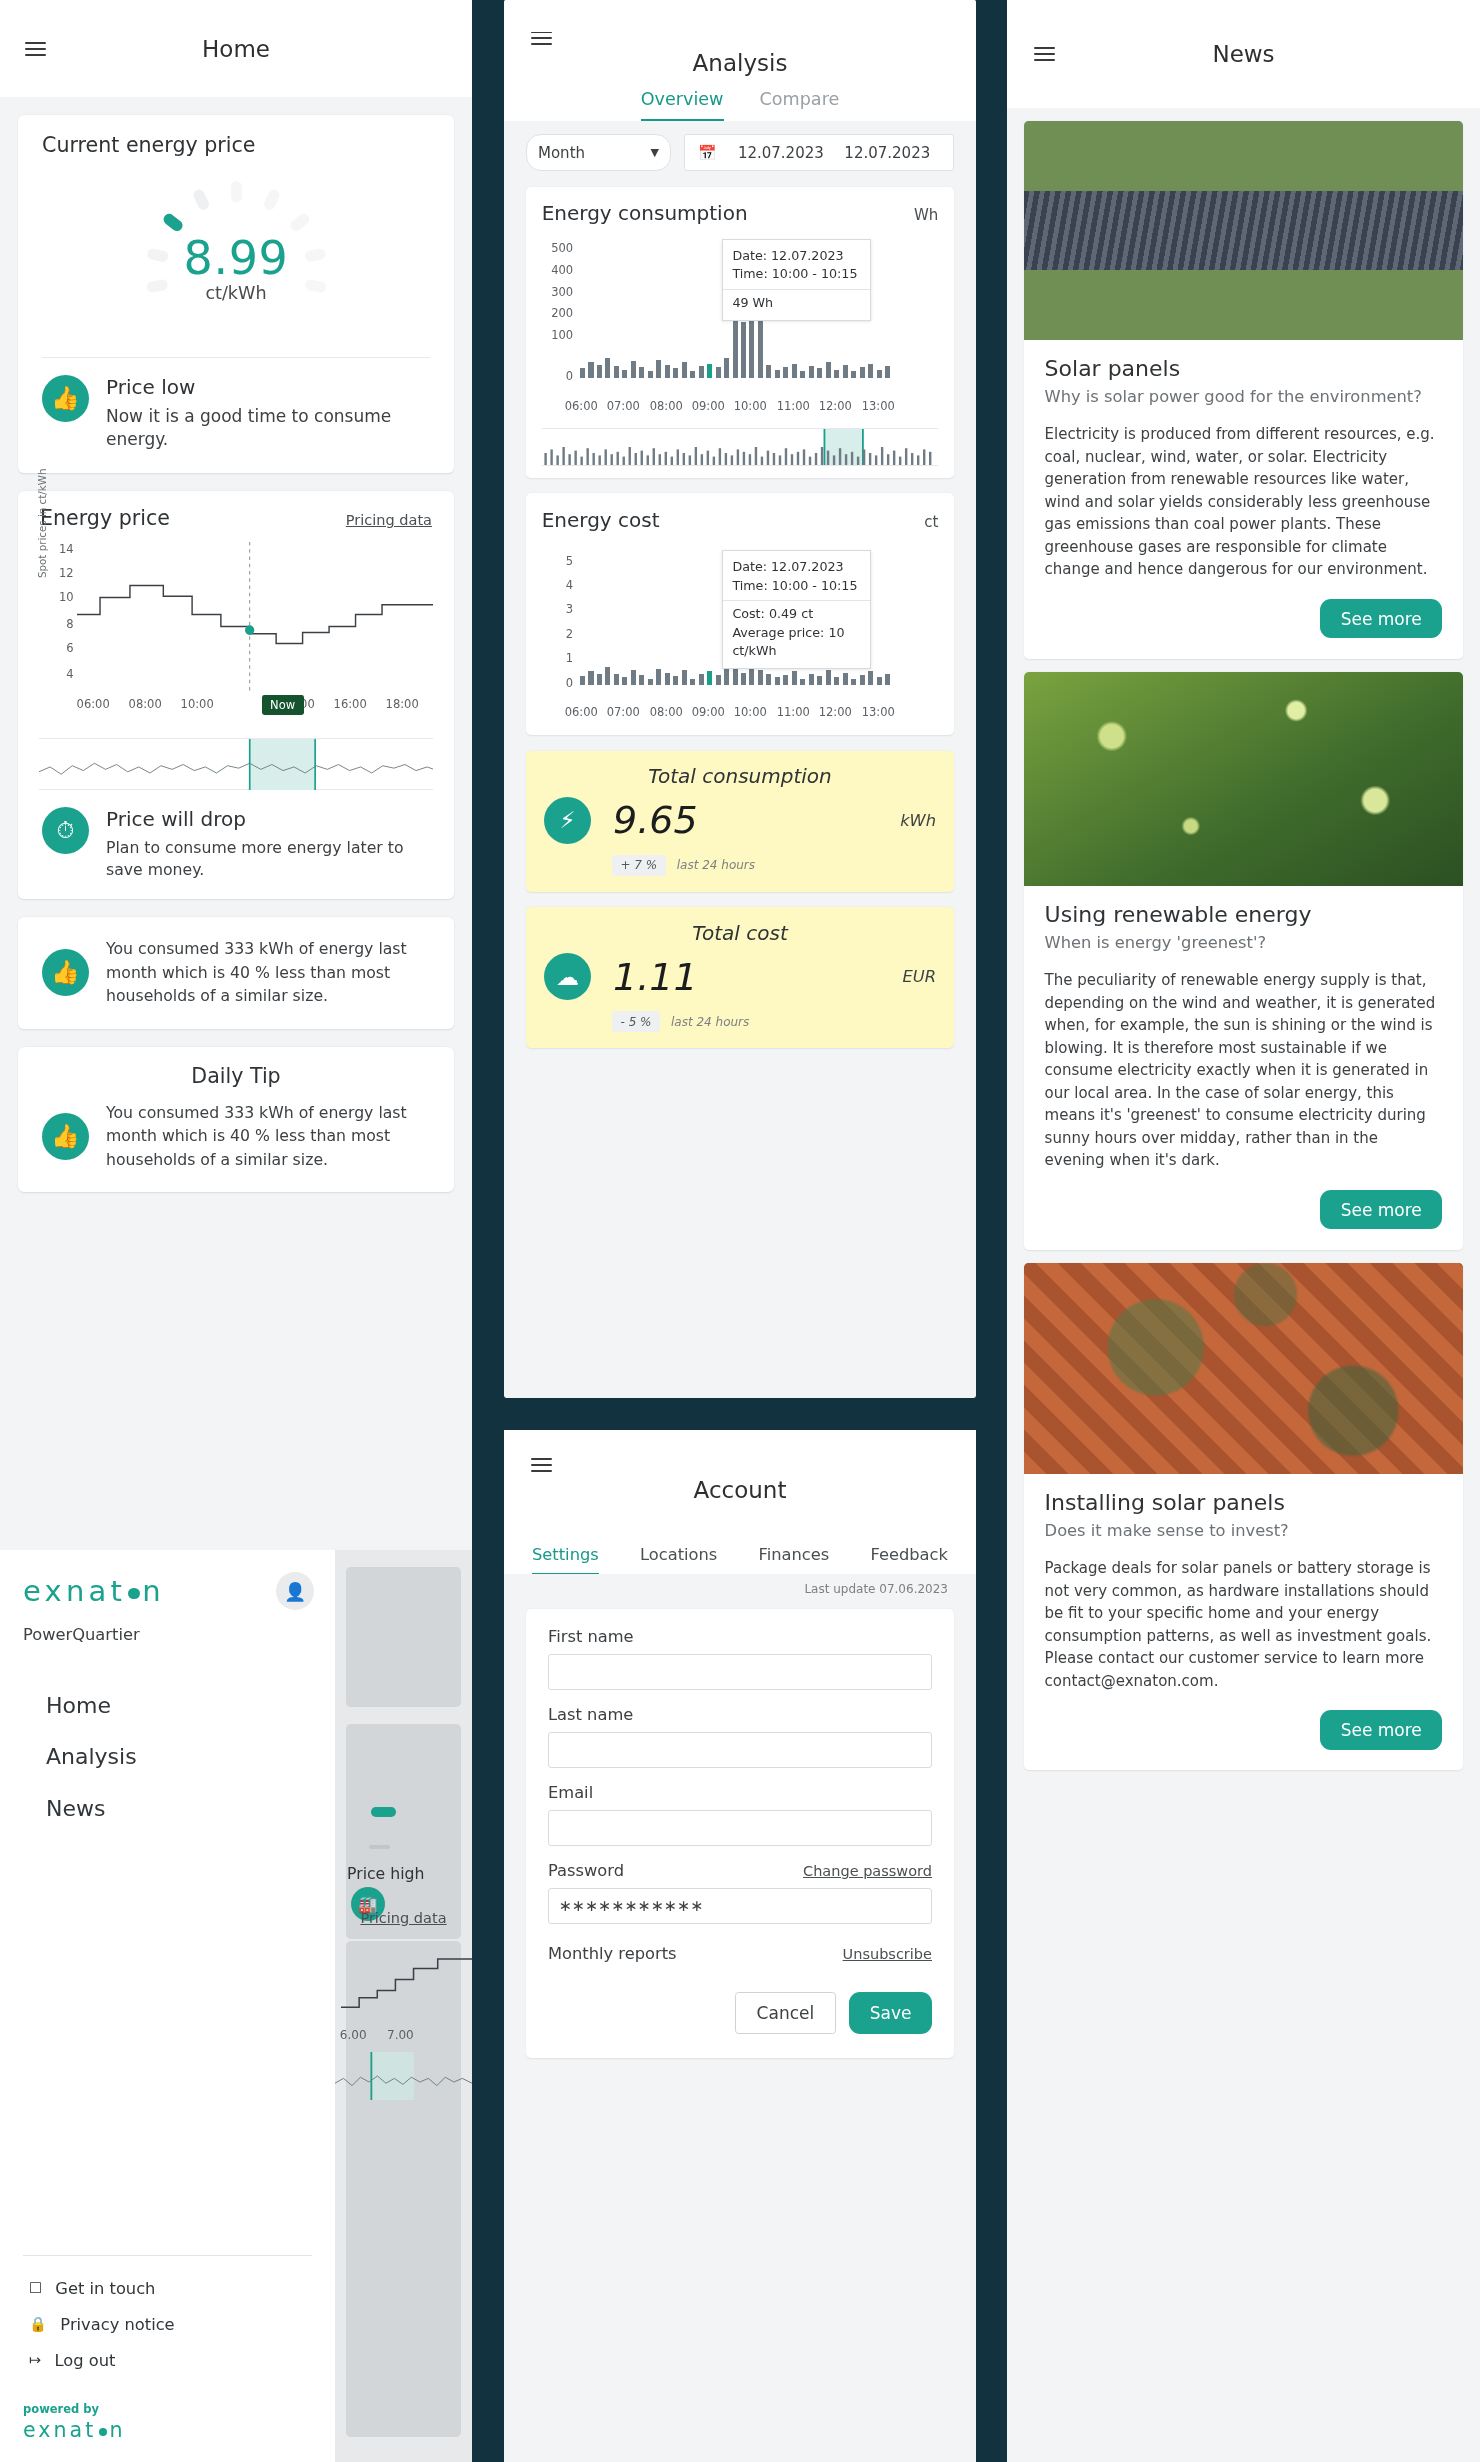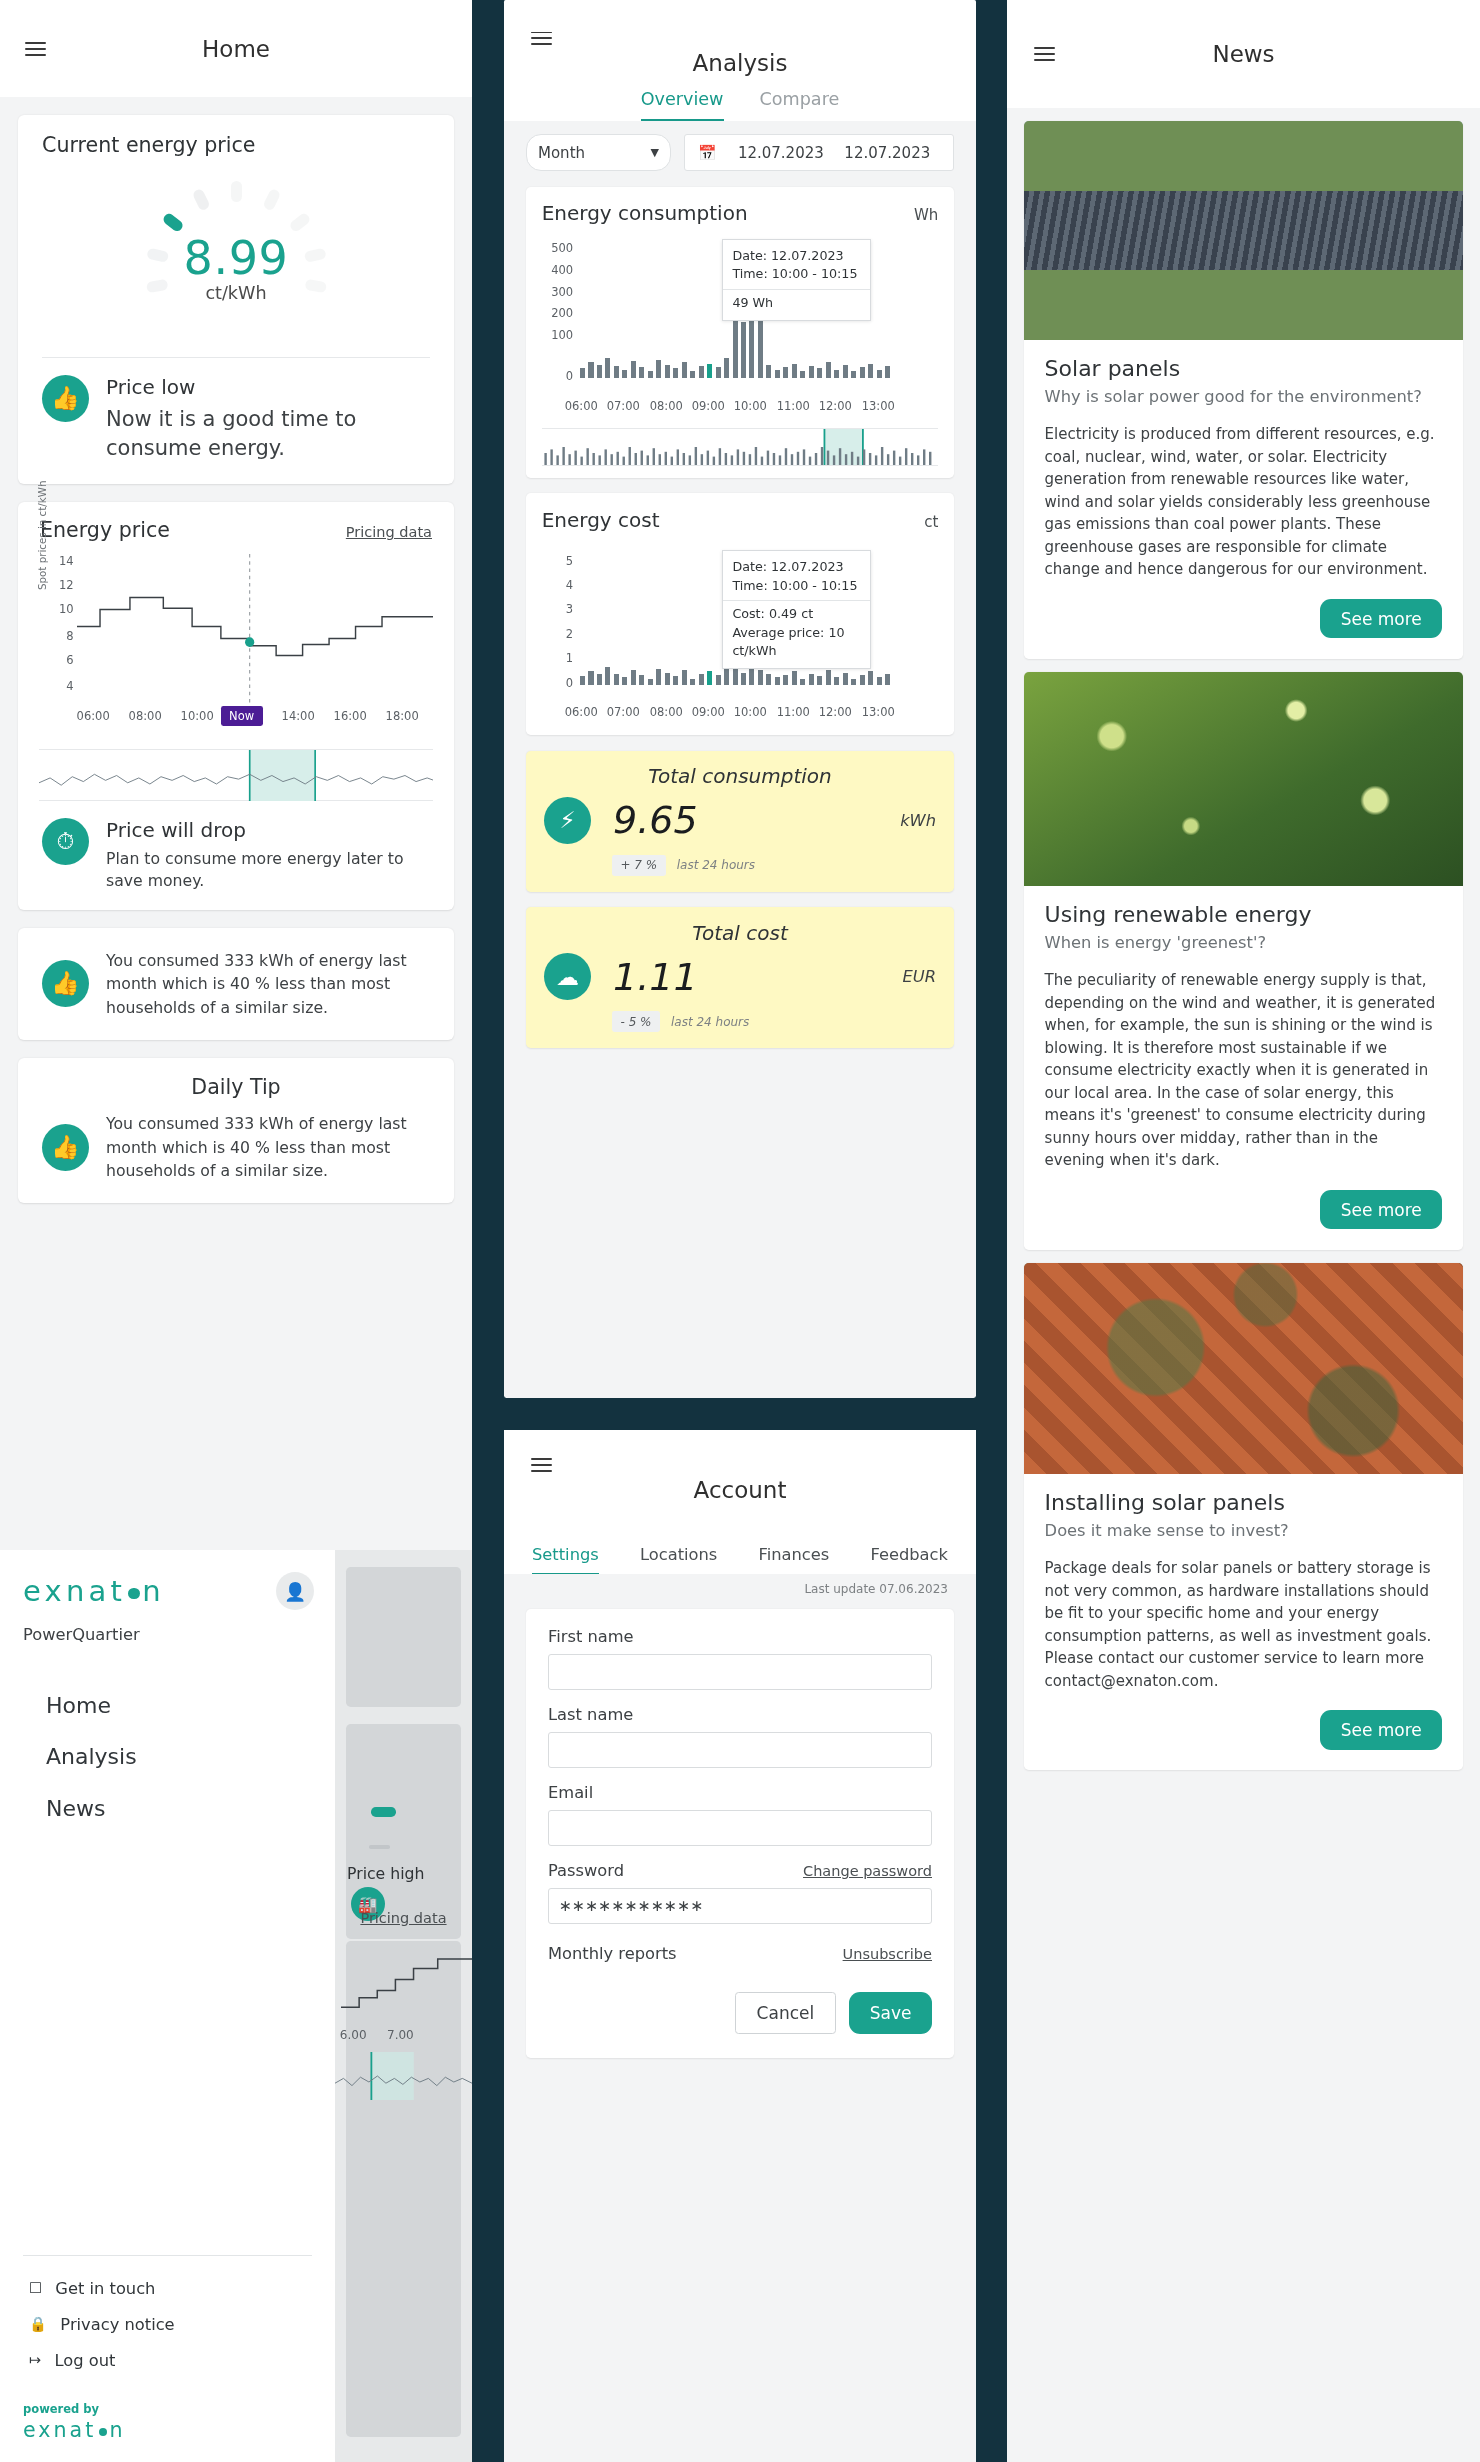--- a/index.html
+++ b/index.html
@@ -61,22 +61,22 @@
   .ep-chart { position:relative; height:182px; margin:12px 20.6px 0 20.6px; }
   .ylab { position:absolute; left:-2.4px; top:36px; transform:rotate(-90deg);
     transform-origin:left top; font-size:10.3px; color:#6d7276; white-space:nowrap;}
   .axis-y { position:absolute; left:17px; top:0; width:18px; height:151px;
     font-size:11.5px; color:#5c6166; }
   .axis-y span { position:absolute; right:0; }
   .plot { position:absolute; left:38px; right:0; top:0; height:151px; }
   .axis-x { position:absolute; left:38px; right:0; top:155px; height:18px;
     font-size:11.5px; color:#5c6166; }
   .axis-x span { position:absolute; }
-  .nowbtn { position:absolute; background:#4c1d95; color:#fff; font-size:11.5px;
-    padding:3px 8.5px; border-radius:2.4px; }
+  .nowbtn { position:absolute; background:#14532d; color:#fff; font-size:11.5px;
+    padding:3px 8.5px; border-radius:2.4px;margin-left:41px; }
 
   .minimap { height:52px; margin:13.3px 20.6px 0 20.6px; position:relative;
     border-top:0.6px solid #e6e8ea; border-bottom:0.6px solid #e6e8ea;}
 
   
   #analysis { left:504px; top:0; width:472px; height:1398px; background:#f3f4f5; border-radius:2.4px;}
   #analysis .appbar { height:121px; padding:0 27px; align-items:flex-start; padding-top:31.5px;}
   #analysis .appbar-title { top:50px; }
   .tabs { position:absolute; left:0; right:0; bottom:0; display:flex;
     justify-content:center; gap:36px; background:#fff; }
@@ -221,21 +221,21 @@
       <div class="tick" style="transform:rotate(-100deg);opacity:.4;"></div>
       <div class="tick" style="transform:rotate(100deg);opacity:.3;"></div>
       <div class="gauge-value">8.99</div>
       <div class="gauge-unit">ct/kWh</div>
     </div>
     <div class="sep"></div>
     <div style="display:flex;gap:17px;padding:17px 24px 0 24px;align-items:flex-start;">
       <div class="circ-icon">👍</div>
       <div>
         <div style="font-size:20px;color:#2f3336;">Price low</div>
-        <div style="font-size:21px;color:#3d4144;margin-top:6px;line-height:1.4;max-width:303px;">Now it is a good time to consume energy.</div>
+        <div style="font-size:17px;color:#3d4144;margin-top:6px;line-height:1.4;max-width:303px;">Now it is a good time to consume energy.</div>
       </div>
     </div>
   </div>
 
   <div class="card" style="padding:15.7px 0 18px 0;">
     <div style="display:flex;justify-content:space-between;align-items:baseline;padding:0 22px;">
       <div style="font-size:20.6px;color:#2f3336;">Energy price</div>
       <div class="link">Pricing data</div>
     </div>
 

